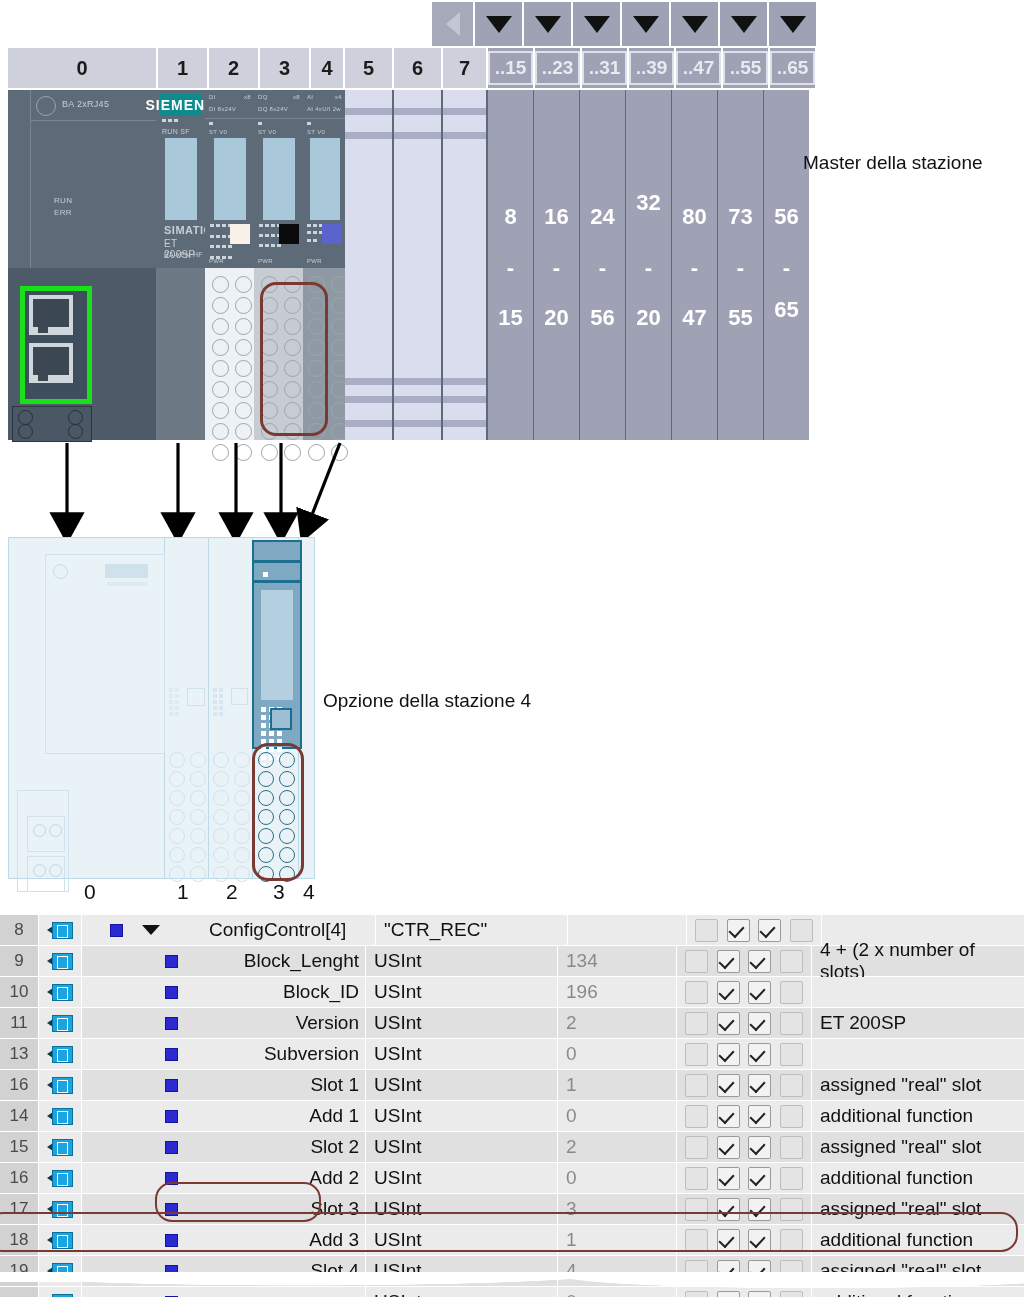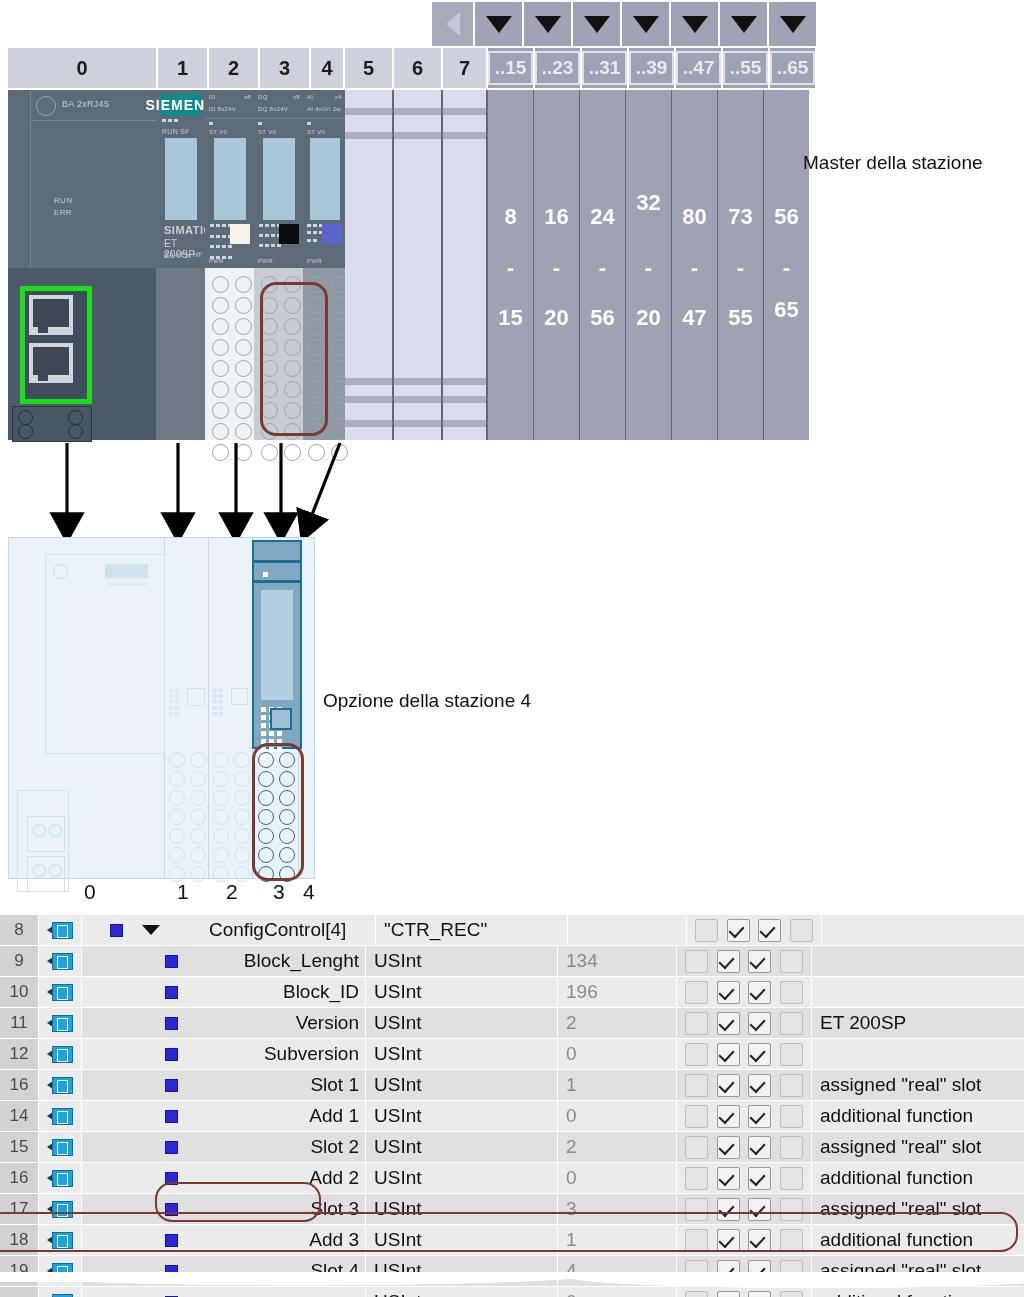--- a/index.html
+++ b/index.html
@@ -628,20 +628,21 @@
       </div>
       <div class="c-name">Block_Lenght</div>
       <div class="c-type">USInt</div>
       <div class="c-val">134</div>
       <div class="c-chk">
         <span class="cb off"></span>
         <span class="cb on"></span>
         <span class="cb on"></span>
         <span class="cb off"></span>
       </div>
+      <div class="c-cmt">4 + (2 x number of slots)</div>
     </div>
     <div class="trow alt">
       <div class="c-no">10</div>
       <div class="c-ico">
         <span class="tagico">
           <span class="pt"></span>
           <span class="body"></span>
           <span class="gl"></span>
         </span>
       </div>
@@ -676,21 +677,21 @@
       <div class="c-val">2</div>
       <div class="c-chk">
         <span class="cb off"></span>
         <span class="cb on"></span>
         <span class="cb on"></span>
         <span class="cb off"></span>
       </div>
       <div class="c-cmt">ET 200SP</div>
     </div>
     <div class="trow alt">
-      <div class="c-no">12</div>
+      <div class="c-no">13</div>
       <div class="c-ico">
         <span class="tagico">
           <span class="pt"></span>
           <span class="body"></span>
           <span class="gl"></span>
         </span>
       </div>
       <div class="c-sq">
         <span class="bsq lvl2"></span>
       </div>

